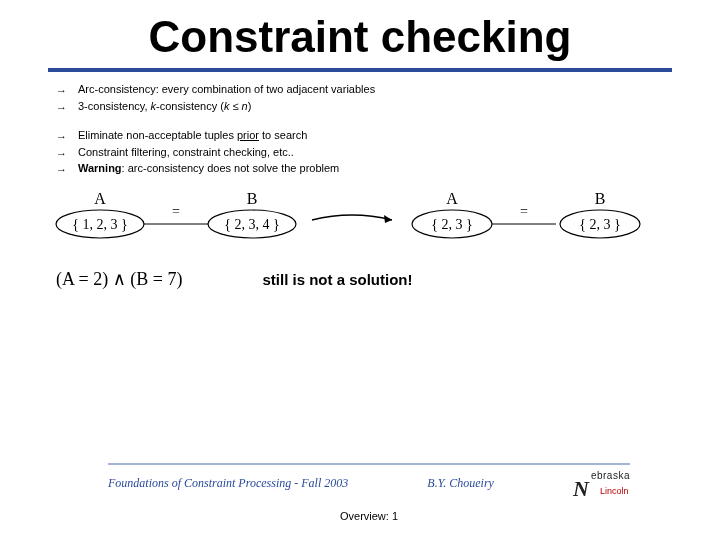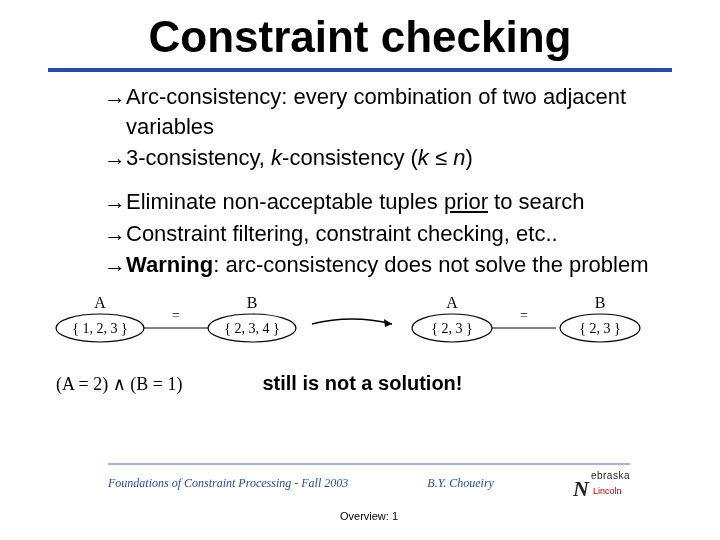--- a/index.html
+++ b/index.html
@@ -25,23 +25,22 @@
     height: 3px;
     background: #2a4a9a;
   }
   .rule-thin {
     margin: 0 48px 0 48px;
     height: 1px;
     background: #2a4a9a;
   }
   .content {
     padding: 10px 56px 0 56px;
-    font-size: 22px;
+    font-size: 11px;
     line-height: 1.35;
-    margin-left: 48px;
   }
   .bullets { list-style: none; }
   .bullets li {
     position: relative;
     padding-left: 22px;
     margin-bottom: 2px;
   }
   .bullets li::before {
     content: "→";
     position: absolute;
@@ -62,21 +61,21 @@
     margin: 18px 56px 0 56px;
     display: flex;
     align-items: center;
   }
   .formula {
     font-family: "Times New Roman", Times, serif;
     font-size: 18px;
   }
   .still {
     font-weight: bold;
-    font-size: 20px;
+    font-size: 15px;
     margin-left: 80px;
   }
   .footer {
     position: absolute;
     left: 18px; right: 0;
     bottom: 18px;
   }
   .foot-rule {
     margin: 0 90px 3px 90px;
     height: 2px;
@@ -111,21 +110,21 @@
     font-size: 10px;
     color: #222;
     letter-spacing: 0.5px;
     margin-top: 21px;
   }
   .logo-sub {
     font-family: Arial, sans-serif;
     font-style: normal;
     font-size: 9px;
     color: #b00;
-    margin-left: 2px;
+    margin-left: 9px;
     text-align: right;
   }
   .overview {
     text-align: center;
     font-size: 11px;
     margin-top: 12px;
   }
 </style>
 </head>
 <body>
@@ -168,21 +167,21 @@
     <text x="400" y="39" font-family="Times New Roman, serif" font-size="14" text-anchor="middle">{ 2, 3 }</text>
     <line x1="440" y1="34" x2="504" y2="34" stroke="#000" stroke-width="1"></line>
     <text x="472" y="26" font-family="Times New Roman, serif" font-size="14" text-anchor="middle">=</text>
     <text x="548" y="14" font-family="Times New Roman, serif" font-size="16" text-anchor="middle">B</text>
     <ellipse cx="548" cy="34" rx="40" ry="14" fill="none" stroke="#000" stroke-width="1.2"></ellipse>
     <text x="548" y="39" font-family="Times New Roman, serif" font-size="14" text-anchor="middle">{ 2, 3 }</text>
   </svg>
 </div>
 
 <div class="formula-row">
-  <span class="formula">(A = 2) ∧ (B = 1)</span>
+  <span class="formula">(A = 2) ∧ (B = 7)</span>
   <span class="still">still is not a solution!</span>
 </div>
 
 <div class="footer">
   <div class="foot-rule"></div>
   <div class="foot-row">
     <span>Foundations of Constraint Processing - Fall 2003</span>
     <span>B.Y. Choueiry</span>
     <span class="logo">
       <span class="logo-n">N</span>

